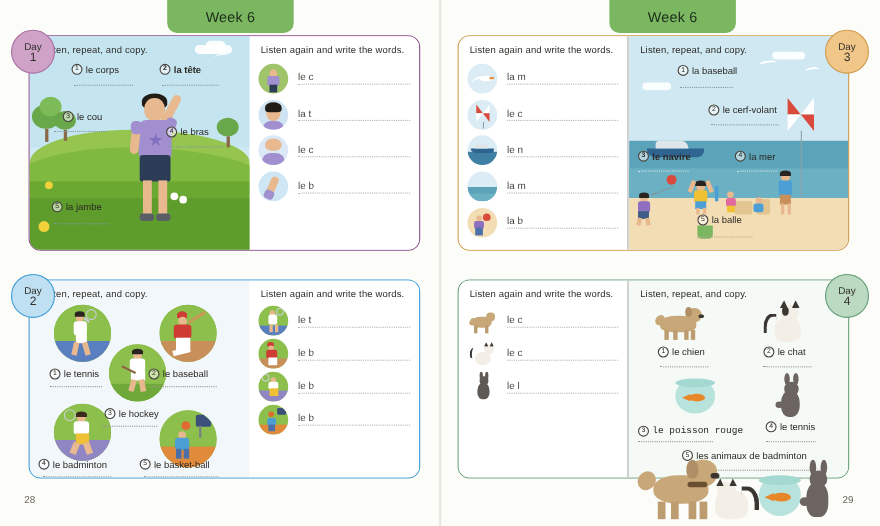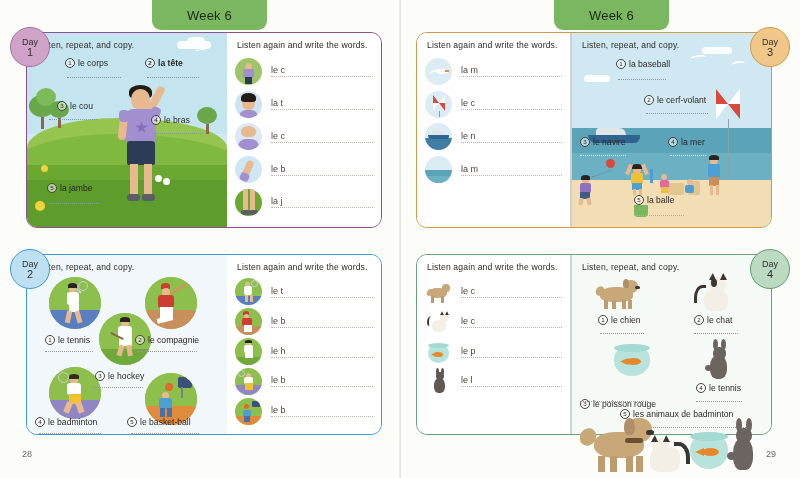--- a/index.html
+++ b/index.html
@@ -312,32 +312,20 @@
           <div class="write-row">
             <div class="thumb" style="background:#cfe6f4">
               <div style="position:absolute;left:9px;top:4px;width:7px;height:19px;background:#e8b88e;border-radius:4px;transform:rotate(24deg)"></div>
               <div style="position:absolute;left:5px;top:17px;width:9px;height:8px;background:#a18fd0;border-radius:3px;transform:rotate(24deg)"></div>
             </div>
             <div class="wr-body">
               <div class="wr-word">le b</div>
               <div class="wr-line"></div>
             </div>
           </div>
-          <div class="write-row">
-            <div class="thumb" style="background:#6aa832">
-              <div style="position:absolute;left:8px;top:0;width:5px;height:22px;background:#e8b88e"></div>
-              <div style="position:absolute;left:15px;top:0;width:5px;height:22px;background:#e8b88e"></div>
-              <div style="position:absolute;left:6px;top:21px;width:9px;height:5px;background:#5a5f66;border-radius:2px"></div>
-              <div style="position:absolute;left:14px;top:21px;width:9px;height:5px;background:#5a5f66;border-radius:2px"></div>
-            </div>
-            <div class="wr-body">
-              <div class="wr-word">la j</div>
-              <div class="wr-line"></div>
-            </div>
-          </div>
         </div>
       </div>
     </div>
   </div>
   <div class="day-badge b-d1">
     <span>Day</span>
     <span class="dnum">1</span>
   </div>
 
   <div class="panel p-d2">
@@ -369,21 +357,21 @@
             <div class="court" style="background:#c98f5a"></div>
             <div style="position:absolute;left:16px;top:6px;width:9px;height:6px;background:#cf3c34;border-radius:50% 50% 0 0"></div>
             <div style="position:absolute;left:17px;top:11px;width:8px;height:8px;background:#e8b88e;border-radius:50%"></div>
             <div style="position:absolute;left:13px;top:18px;width:16px;height:13px;background:#cf3c34;border-radius:3px"></div>
             <div style="position:absolute;left:15px;top:30px;width:13px;height:12px;background:#fff"></div>
             <div style="position:absolute;left:12px;top:40px;width:16px;height:5px;background:#fff;transform:rotate(-14deg)"></div>
             <div style="position:absolute;left:25px;top:10px;width:18px;height:3px;background:#c79a58;transform:rotate(-32deg)"></div>
           </div>
           <div class="lbl" style="left:108px;top:80px;">
             <span class="lnum">2</span>
-            <span>le compagnie</span>
+            <span>le baseball</span>
           </div>
           <div class="wline dark" style="left:110px;top:96px;width:60px;"></div>
 
           <div class="sport-circ" style="left:72px;top:58px;">
             <div class="grass" style="background:#8cbf4c;height:100%"></div>
             <div style="position:absolute;left:0;bottom:0;right:0;height:30%;background:#6ea93a"></div>
             <div style="position:absolute;left:22px;top:6px;width:8px;height:8px;background:#e8b88e;border-radius:50%"></div>
             <div style="position:absolute;left:21px;top:4px;width:10px;height:5px;background:#2a2420;border-radius:50% 50% 0 0"></div>
             <div style="position:absolute;left:19px;top:13px;width:14px;height:12px;background:#fff;border-radius:3px"></div>
             <div style="position:absolute;left:20px;top:24px;width:13px;height:9px;background:#fff"></div>
@@ -458,33 +446,20 @@
               <div style="position:absolute;left:7px;top:10px;width:10px;height:8px;background:#cf3c34;border-radius:2px"></div>
               <div style="position:absolute;left:9px;top:17px;width:8px;height:7px;background:#fff"></div>
             </div>
             <div class="wr-body">
               <div class="wr-word">le b</div>
               <div class="wr-line"></div>
             </div>
           </div>
           <div class="write-row">
             <div class="thumb" style="background:#8cbf4c">
-              <div style="position:absolute;left:0;bottom:0;right:0;height:30%;background:#6ea93a"></div>
-              <div style="position:absolute;left:11px;top:3px;width:5px;height:5px;background:#e8b88e;border-radius:50%"></div>
-              <div style="position:absolute;left:10px;top:2px;width:7px;height:3px;background:#2a2420;border-radius:50% 50% 0 0"></div>
-              <div style="position:absolute;left:9px;top:7px;width:9px;height:8px;background:#fff;border-radius:2px"></div>
-              <div style="position:absolute;left:10px;top:14px;width:8px;height:6px;background:#fff"></div>
-            </div>
-            <div class="wr-body">
-              <div class="wr-word">le h</div>
-              <div class="wr-line"></div>
-            </div>
-          </div>
-          <div class="write-row">
-            <div class="thumb" style="background:#8cbf4c">
               <div style="position:absolute;left:0;bottom:0;right:0;height:36%;background:#9186c4"></div>
               <div style="position:absolute;left:11px;top:5px;width:5px;height:5px;background:#e8b88e;border-radius:50%"></div>
               <div style="position:absolute;left:9px;top:9px;width:9px;height:7px;background:#fff;border-radius:2px"></div>
               <div style="position:absolute;left:10px;top:15px;width:8px;height:7px;background:#f0c233"></div>
               <div style="position:absolute;left:3px;top:2px;width:7px;height:7px;border:1.2px solid #ccd0d6;border-radius:50%"></div>
             </div>
             <div class="wr-body">
               <div class="wr-word">le b</div>
               <div class="wr-line"></div>
             </div>
@@ -552,20 +527,32 @@
               <div class="wr-line"></div>
             </div>
           </div>
           <div class="write-row">
             <div class="thumb" style="background:#dcecf5">
               <div style="position:absolute;left:0;bottom:0;right:0;height:50%;background:#5ba3b8"></div>
               <div style="position:absolute;left:0;bottom:0;right:0;height:28%;background:#6cb0c3"></div>
             </div>
             <div class="wr-body">
               <div class="wr-word">la m</div>
+              <div class="wr-line"></div>
+            </div>
+          </div>
+          <div class="write-row">
+            <div class="thumb" style="background:#f2ddb4">
+              <div style="position:absolute;left:14px;top:5px;width:7px;height:7px;background:#d94a3d;border-radius:50%"></div>
+              <div style="position:absolute;left:8px;top:7px;width:5px;height:5px;background:#e8b88e;border-radius:50%"></div>
+              <div style="position:absolute;left:6px;top:12px;width:9px;height:7px;background:#8f6fbf;border-radius:2px"></div>
+              <div style="position:absolute;left:7px;top:18px;width:7px;height:7px;background:#4b6fa8"></div>
+            </div>
+            <div class="wr-body">
+              <div class="wr-word">la b</div>
               <div class="wr-line"></div>
             </div>
           </div>
         </div>
       </div>
 
       <div class="col col-scene right-side">
         <div class="scene3">
           <div class="s3-sky"></div>
           <div class="s3-sea"></div>
@@ -642,21 +629,21 @@
             <span>la baseball</span>
           </div>
           <div class="wline" style="left:46px;top:46px;width:48px;"></div>
 
           <div class="lbl" style="left:72px;top:62px;">
             <span class="lnum">2</span>
             <span>le cerf-volant</span>
           </div>
           <div class="wline" style="left:74px;top:80px;width:62px;"></div>
 
-          <div class="lbl" style="left:8px;top:104px;">
+          <div class="lbl" style="left:8px;top:104px;font-weight:bold;">
             <span class="lnum">3</span>
             <span>le navire</span>
           </div>
           <div class="wline" style="left:8px;top:122px;width:46px;border-bottom-color:#cfe5ec"></div>
 
           <div class="lbl" style="left:96px;top:104px;">
             <span class="lnum">4</span>
             <span>la mer</span>
           </div>
           <div class="wline" style="left:98px;top:122px;width:36px;border-bottom-color:#cfe5ec"></div>
@@ -696,32 +683,20 @@
           <div class="write-row">
             <div class="thumb plain">
               <div style="position:absolute;left:7px;top:12px;width:14px;height:12px;background:#f4efe6;border-radius:46%"></div>
               <div style="position:absolute;left:15px;top:5px;width:9px;height:9px;background:#f4efe6;border-radius:46%"></div>
               <div style="position:absolute;left:15px;top:3px;width:4px;height:4px;background:#3a3733;clip-path:polygon(0 100%,50% 0,100% 100%)"></div>
               <div style="position:absolute;left:20px;top:3px;width:4px;height:4px;background:#3a3733;clip-path:polygon(0 100%,50% 0,100% 100%)"></div>
               <div style="position:absolute;left:2px;top:8px;width:7px;height:10px;border-left:2.5px solid #3a3733;border-radius:60% 0 0 40%"></div>
             </div>
             <div class="wr-body">
               <div class="wr-word">le c</div>
-              <div class="wr-line"></div>
-            </div>
-          </div>
-          <div class="write-row">
-            <div class="thumb plain">
-              <div style="position:absolute;left:3px;top:6px;width:21px;height:19px;background:#b8e3dc;border-radius:46% 46% 50% 50%"></div>
-              <div style="position:absolute;left:3px;top:5px;width:21px;height:5px;background:#a3d9d1;border-radius:50%"></div>
-              <div style="position:absolute;left:9px;top:14px;width:9px;height:5px;background:#e8872a;border-radius:50%"></div>
-              <div style="position:absolute;left:6px;top:14px;width:5px;height:5px;background:#e8872a;clip-path:polygon(100% 0,100% 100%,0 50%)"></div>
-            </div>
-            <div class="wr-body">
-              <div class="wr-word">le p</div>
               <div class="wr-line"></div>
             </div>
           </div>
           <div class="write-row">
             <div class="thumb plain">
               <div style="position:absolute;left:9px;top:10px;width:11px;height:15px;background:#5f5955;border-radius:46% 46% 40% 40%"></div>
               <div style="position:absolute;left:11px;top:4px;width:8px;height:8px;background:#5f5955;border-radius:46%"></div>
               <div style="position:absolute;left:11px;top:0;width:3px;height:7px;background:#5f5955;border-radius:50%"></div>
               <div style="position:absolute;left:16px;top:0;width:3px;height:7px;background:#5f5955;border-radius:50%"></div>
             </div>
@@ -767,21 +742,21 @@
             <span>le chat</span>
           </div>
           <div class="wline dark" style="left:122px;top:78px;width:44px;"></div>
 
           <div class="animal" style="left:40px;top:88px;width:42px;height:34px;">
             <div style="position:absolute;left:2px;top:2px;width:36px;height:31px;background:#b8e3dc;border-radius:46% 46% 50% 50%"></div>
             <div style="position:absolute;left:2px;top:1px;width:36px;height:8px;background:#a3d9d1;border-radius:50%"></div>
             <div style="position:absolute;left:14px;top:15px;width:15px;height:7px;background:#e8872a;border-radius:50%"></div>
             <div style="position:absolute;left:8px;top:15px;width:8px;height:7px;background:#e8872a;clip-path:polygon(100% 0,100% 100%,0 50%)"></div>
           </div>
-          <div class="lbl" style="left:8px;top:144px;">
+          <div class="lbl" style="left:8px;top:132px;font-family:Liberation Mono, monospace;">
             <span class="lnum">3</span>
             <span>le poisson rouge</span>
           </div>
           <div class="wline dark" style="left:8px;top:146px;width:68px;"></div>
 
           <div class="animal" style="left:130px;top:86px;width:34px;height:38px;">
             <div class="rabbit-body" style="left:8px;top:14px;width:17px;height:24px;"></div>
             <div style="position:absolute;left:11px;top:6px;width:13px;height:13px;background:#6b6460;border-radius:46%"></div>
             <div style="position:absolute;left:11px;top:-2px;width:5px;height:11px;background:#6b6460;border-radius:50%"></div>
             <div style="position:absolute;left:19px;top:-2px;width:5px;height:11px;background:#6b6460;border-radius:50%"></div>

